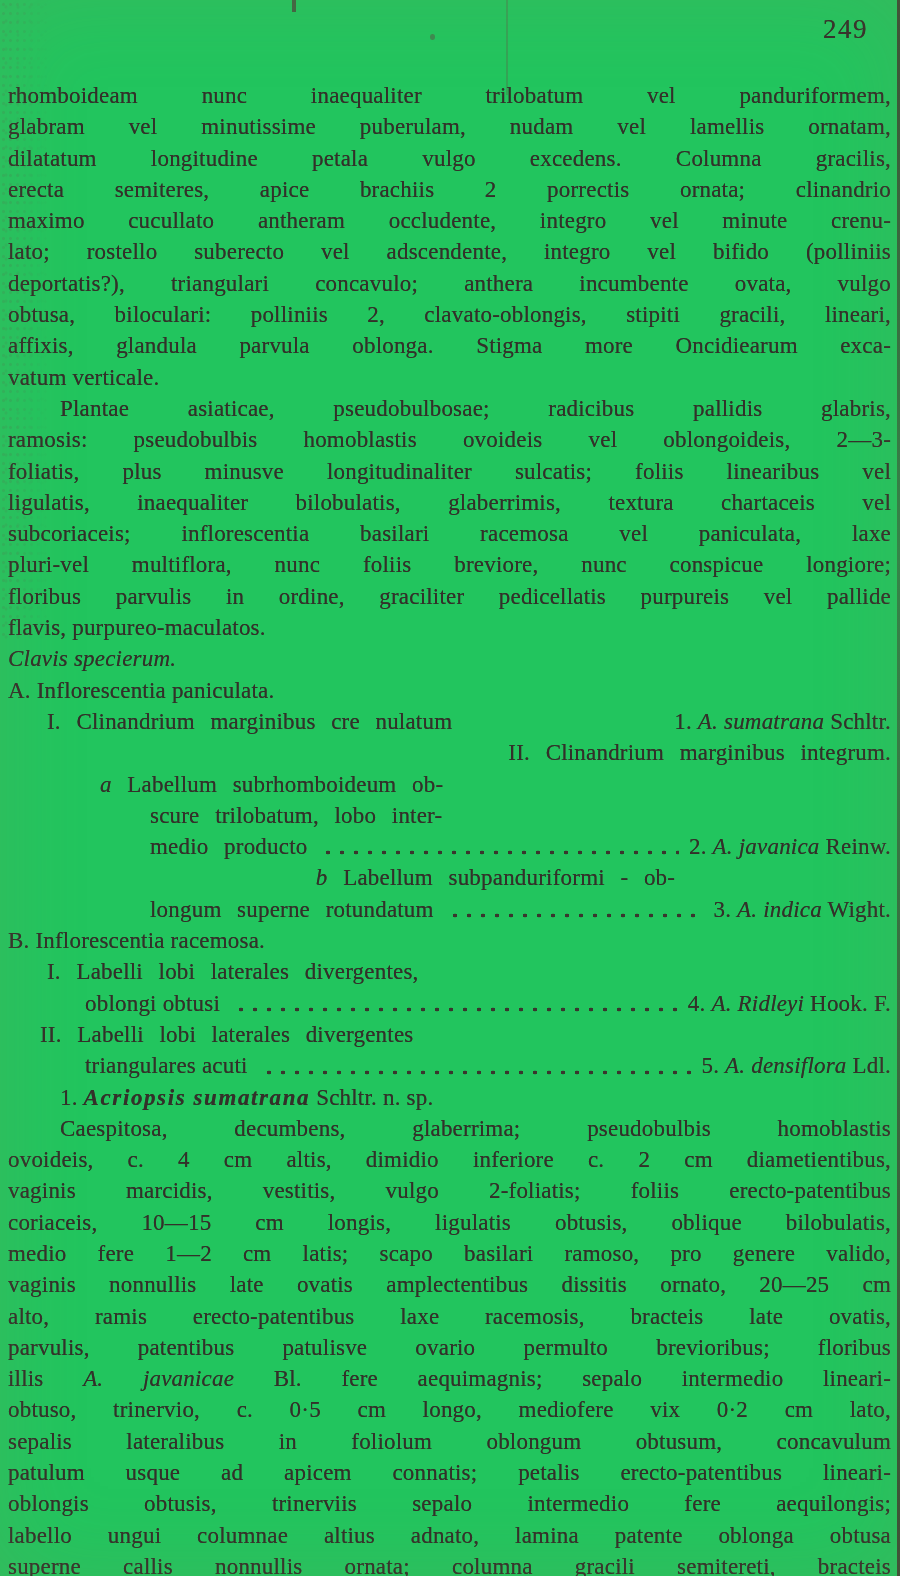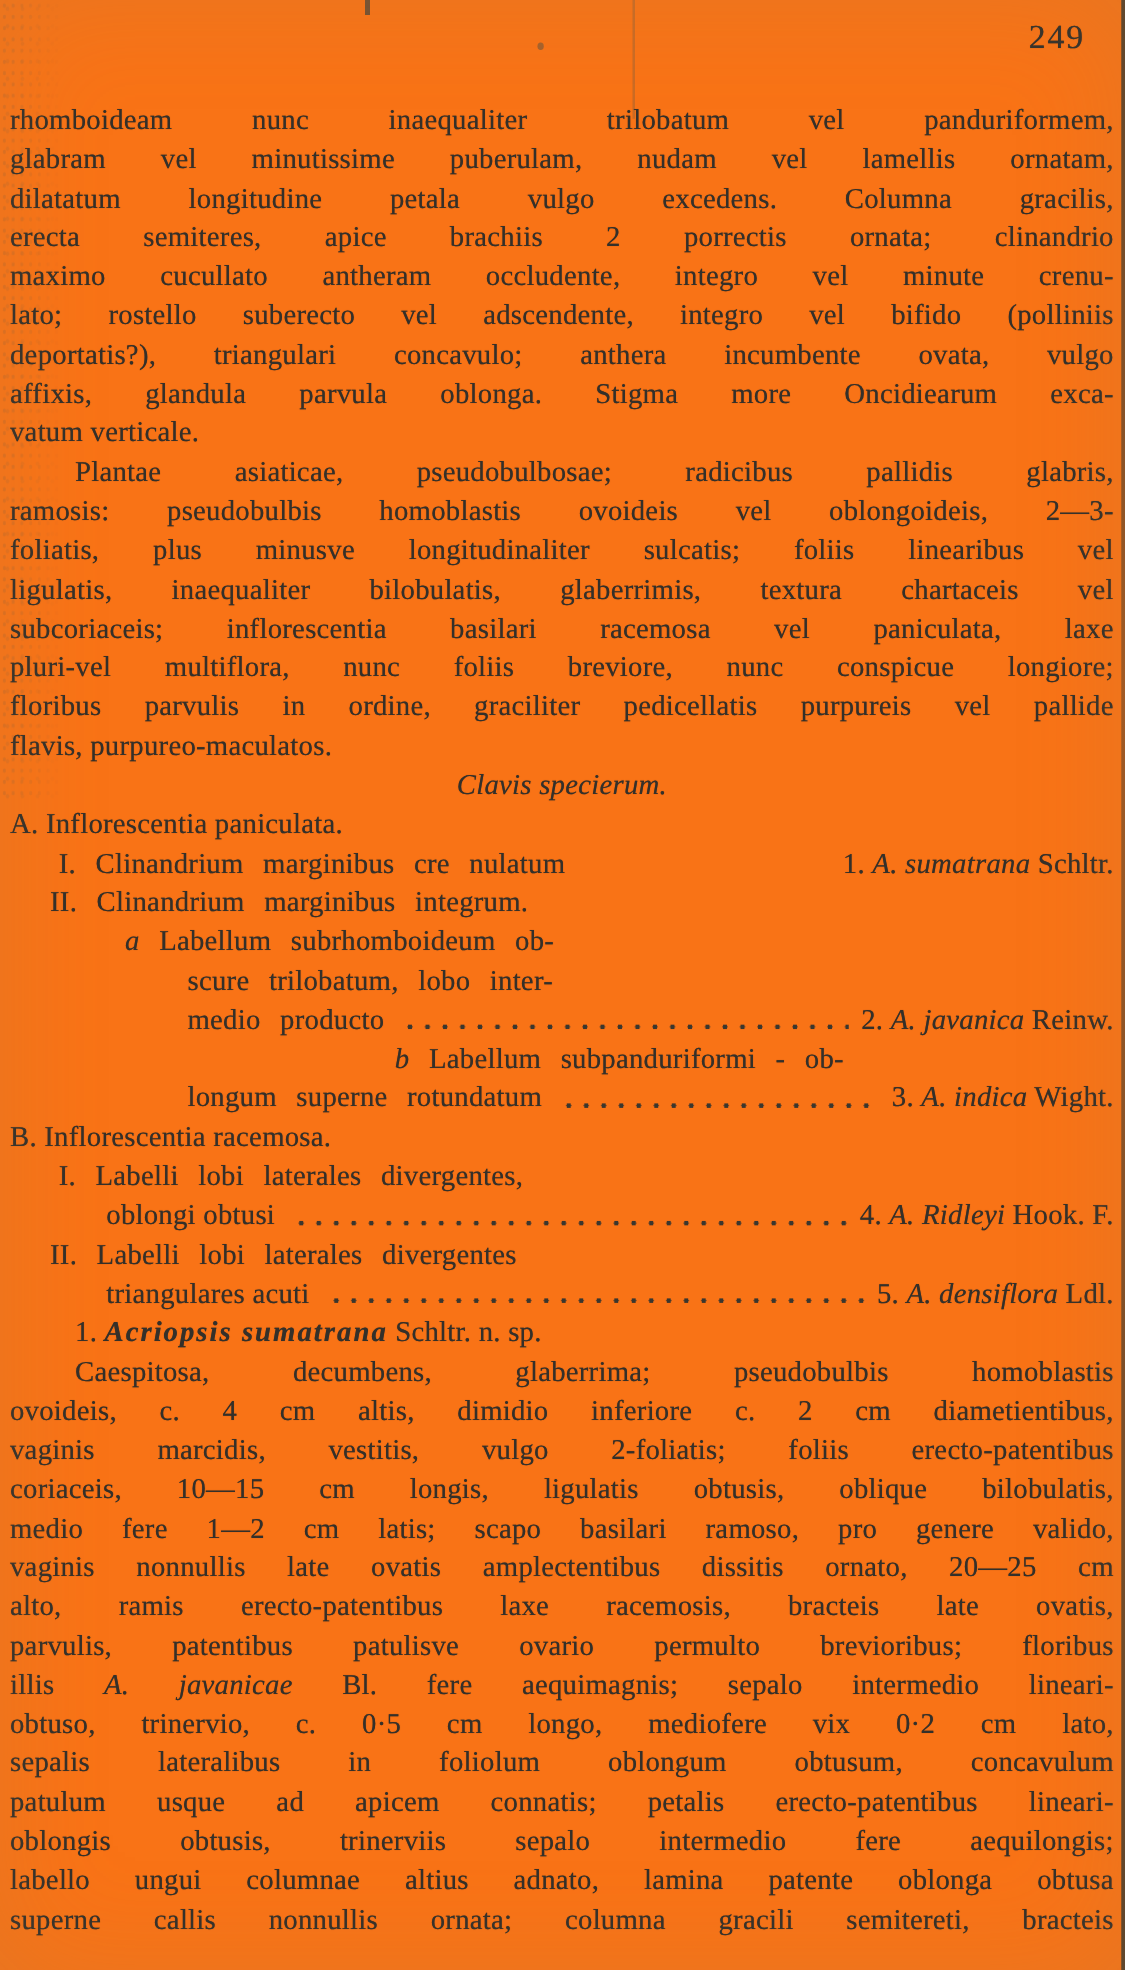--- a/index.html
+++ b/index.html
@@ -1,19 +1,19 @@
 <!DOCTYPE html>
 <html><head>
 <meta charset="utf-8">
 <style>
   html,body{margin:0;padding:0;background:#d8d0b8;}
   .page{
     position:relative;
     width:900px;height:1576px;
-    background:#f97316;
+    background:#22c55e;
     overflow:hidden;
     font-family:"Liberation Serif","DejaVu Serif",serif;
     color:#34302a;
   }
   .page::after{ 
     content:"";position:absolute;inset:0;pointer-events:none;
     box-shadow:inset 0 0 90px rgba(150,135,95,.18);
   }
   .pagenum{
     position:absolute;top:14px;right:32px;
@@ -22,21 +22,21 @@
   }
   .textbody{
     position:absolute;top:80px;left:0;right:0;
     padding:0 9px 0 8px;
     font-size:23px;line-height:31.3px;letter-spacing:.2px;
     text-shadow:0 0 .6px rgba(46,42,35,.7);
   }
   .ln{height:31.3px;white-space:nowrap;}
   .ln.just{text-align:justify;text-align-last:justify;text-justify:inter-word;white-space:normal;}
   .ln.left{text-align:left;}
-  .ln.center{text-align:center;}
+  .ln.center{}
   .ln .i{font-style:italic;}
   .ln .bi{font-style:italic;font-weight:bold;letter-spacing:1.6px;text-align:center;}
   .wide{word-spacing:.42em;}
   .keyrow{display:flex;align-items:flex-end;}
   .kl,.kr{white-space:pre;flex:0 0 auto;}
   .leader{flex:1 1 auto;align-self:flex-end;height:5px;margin:0 10px 7px 14px;}
   .leader.dots{
     background-image:radial-gradient(circle,#3a362e 1.9px,rgba(0,0,0,0) 2.1px);
     background-size:14px 5px;background-repeat:repeat-x;background-position:0 50%;
   }
@@ -71,38 +71,39 @@
   <div class="pagenum">249</div>
 
   <div class="textbody" id="text-body">
       <div class="ln just"><span>rhomboideam nunc inaequaliter trilobatum vel panduriformem,</span></div>
       <div class="ln just"><span>glabram vel minutissime puberulam, nudam vel lamellis ornatam,</span></div>
       <div class="ln just"><span>dilatatum longitudine petala vulgo excedens. Columna gracilis,</span></div>
       <div class="ln just"><span>erecta semiteres, apice brachiis 2 porrectis ornata; clinandrio</span></div>
       <div class="ln just"><span>maximo cucullato antheram occludente, integro vel minute crenu-</span></div>
       <div class="ln just"><span>lato; rostello suberecto vel adscendente, integro vel bifido (polliniis</span></div>
       <div class="ln just"><span>deportatis?), triangulari concavulo; anthera incumbente ovata, vulgo</span></div>
+      <div class="ln just"><span>obtusa, biloculari: polliniis 2, clavato-oblongis, stipiti gracili, lineari,</span></div>
       <div class="ln just"><span>affixis, glandula parvula oblonga. Stigma more Oncidiearum exca-</span></div>
       <div class="ln left"><span>vatum verticale.</span></div>
       <div class="ln just" style="padding-left: 52px;"><span>Plantae asiaticae, pseudobulbosae; radicibus pallidis glabris,</span></div>
       <div class="ln just"><span>ramosis: pseudobulbis homoblastis ovoideis vel oblongoideis, 2—3-</span></div>
       <div class="ln just"><span>foliatis, plus minusve longitudinaliter sulcatis; foliis linearibus vel</span></div>
       <div class="ln just"><span>ligulatis, inaequaliter bilobulatis, glaberrimis, textura chartaceis vel</span></div>
       <div class="ln just"><span>subcoriaceis; inflorescentia basilari racemosa vel paniculata, laxe</span></div>
       <div class="ln just"><span>pluri-vel multiflora, nunc foliis breviore, nunc conspicue longiore;</span></div>
       <div class="ln just"><span>floribus parvulis in ordine, graciliter pedicellatis purpureis vel pallide</span></div>
       <div class="ln left"><span>flavis, purpureo-maculatos.</span></div>
       <div class="ln center"><span class="i">Clavis specierum.</span></div>
       <div class="ln left"><span>A. Inflorescentia paniculata.</span></div>
       <div class="ln keyrow" style="padding-left: 39px;">
         <span class="kl wide"><span>I. Clinandrium marginibus cre nulatum</span></span>
         <span class="leader"></span>
         <span class="kr"><span>1. </span><span class="i">A. sumatrana</span><span> Schltr.</span></span>
       </div>
-      <div class="ln left wide" style="padding-left: 32px;"><span>II. Clinandrium marginibus integrum.</span></div>
+      <div class="ln left wide" style="padding-left: 32px; text-align: right;"><span>II. Clinandrium marginibus integrum.</span></div>
       <div class="ln left wide" style="padding-left: 92px;"><span class="i">a</span><span> Labellum subrhomboideum ob-</span></div>
       <div class="ln left wide" style="padding-left: 142px;"><span>scure trilobatum, lobo inter-</span></div>
       <div class="ln keyrow" style="padding-left: 142px;">
         <span class="kl wide"><span>medio producto</span></span>
         <span class="leader dots"></span>
         <span class="kr"><span>2. </span><span class="i">A. javanica</span><span> Reinw.</span></span>
       </div>
       <div class="ln left wide" style="padding-left: 92px; text-align: center;"><span class="i">b</span><span> Labellum subpanduriformi - ob-</span></div>
       <div class="ln keyrow" style="padding-left: 142px;">
         <span class="kl wide"><span>longum superne rotundatum</span></span>

